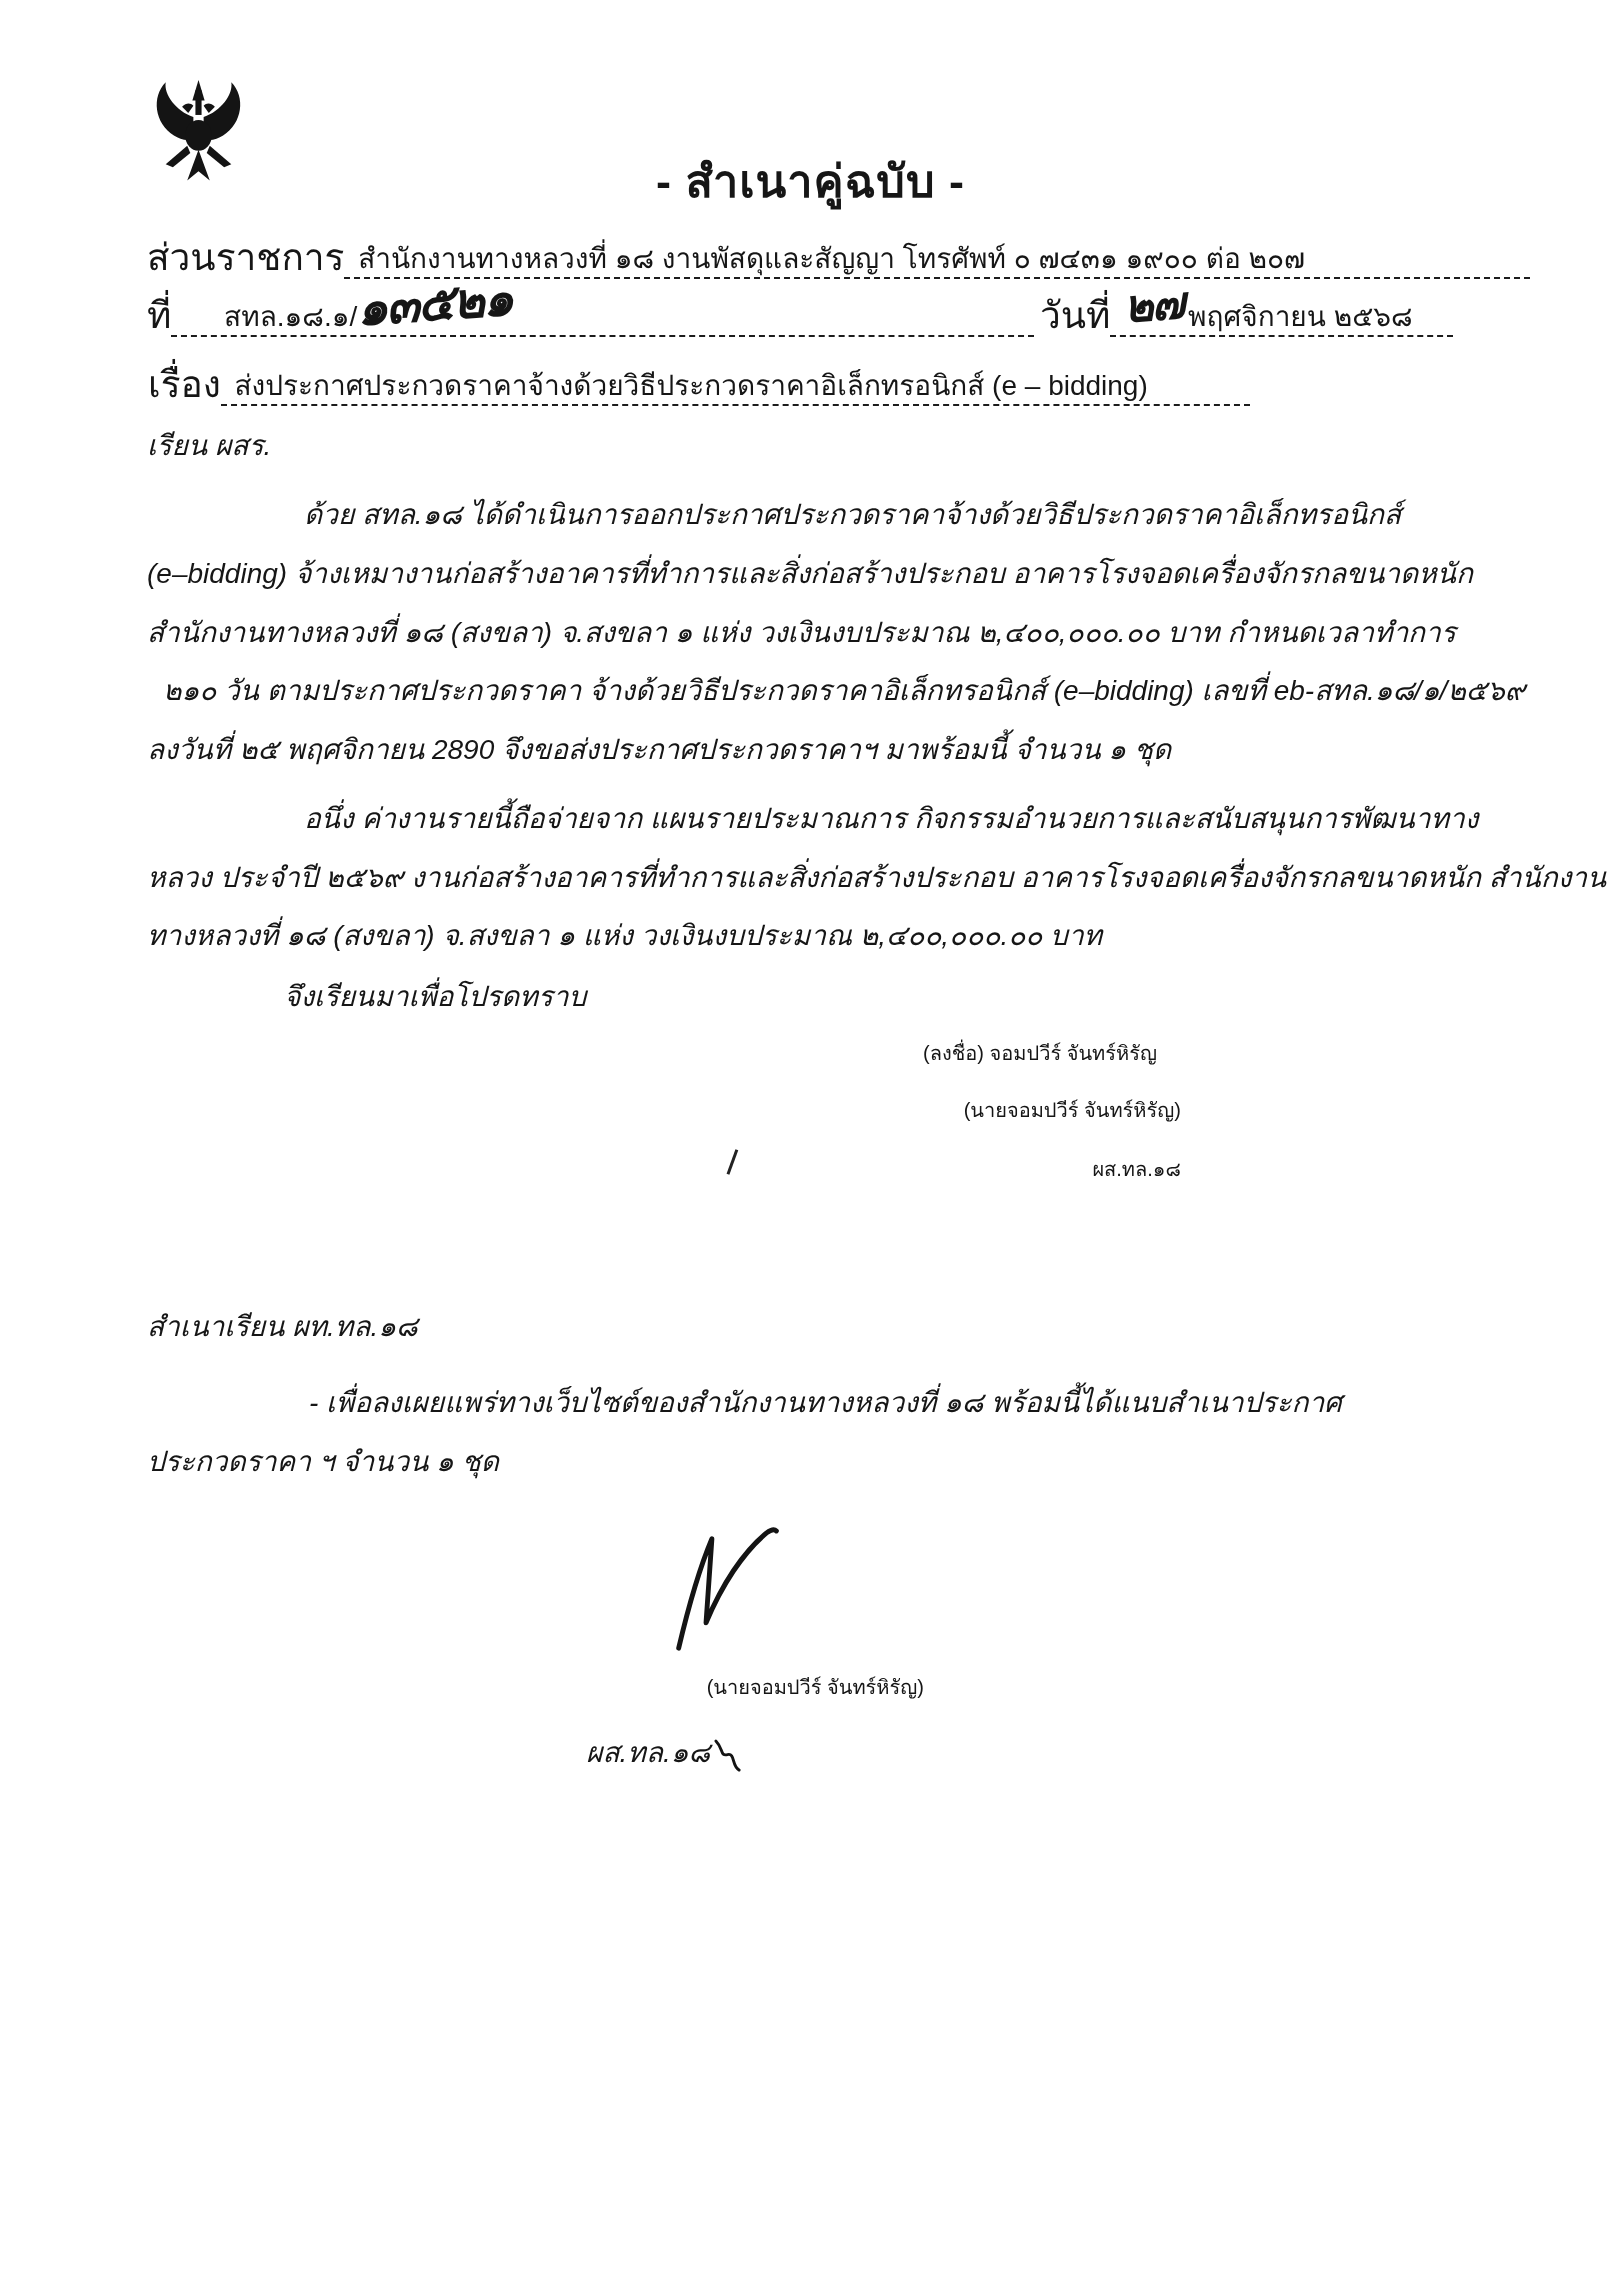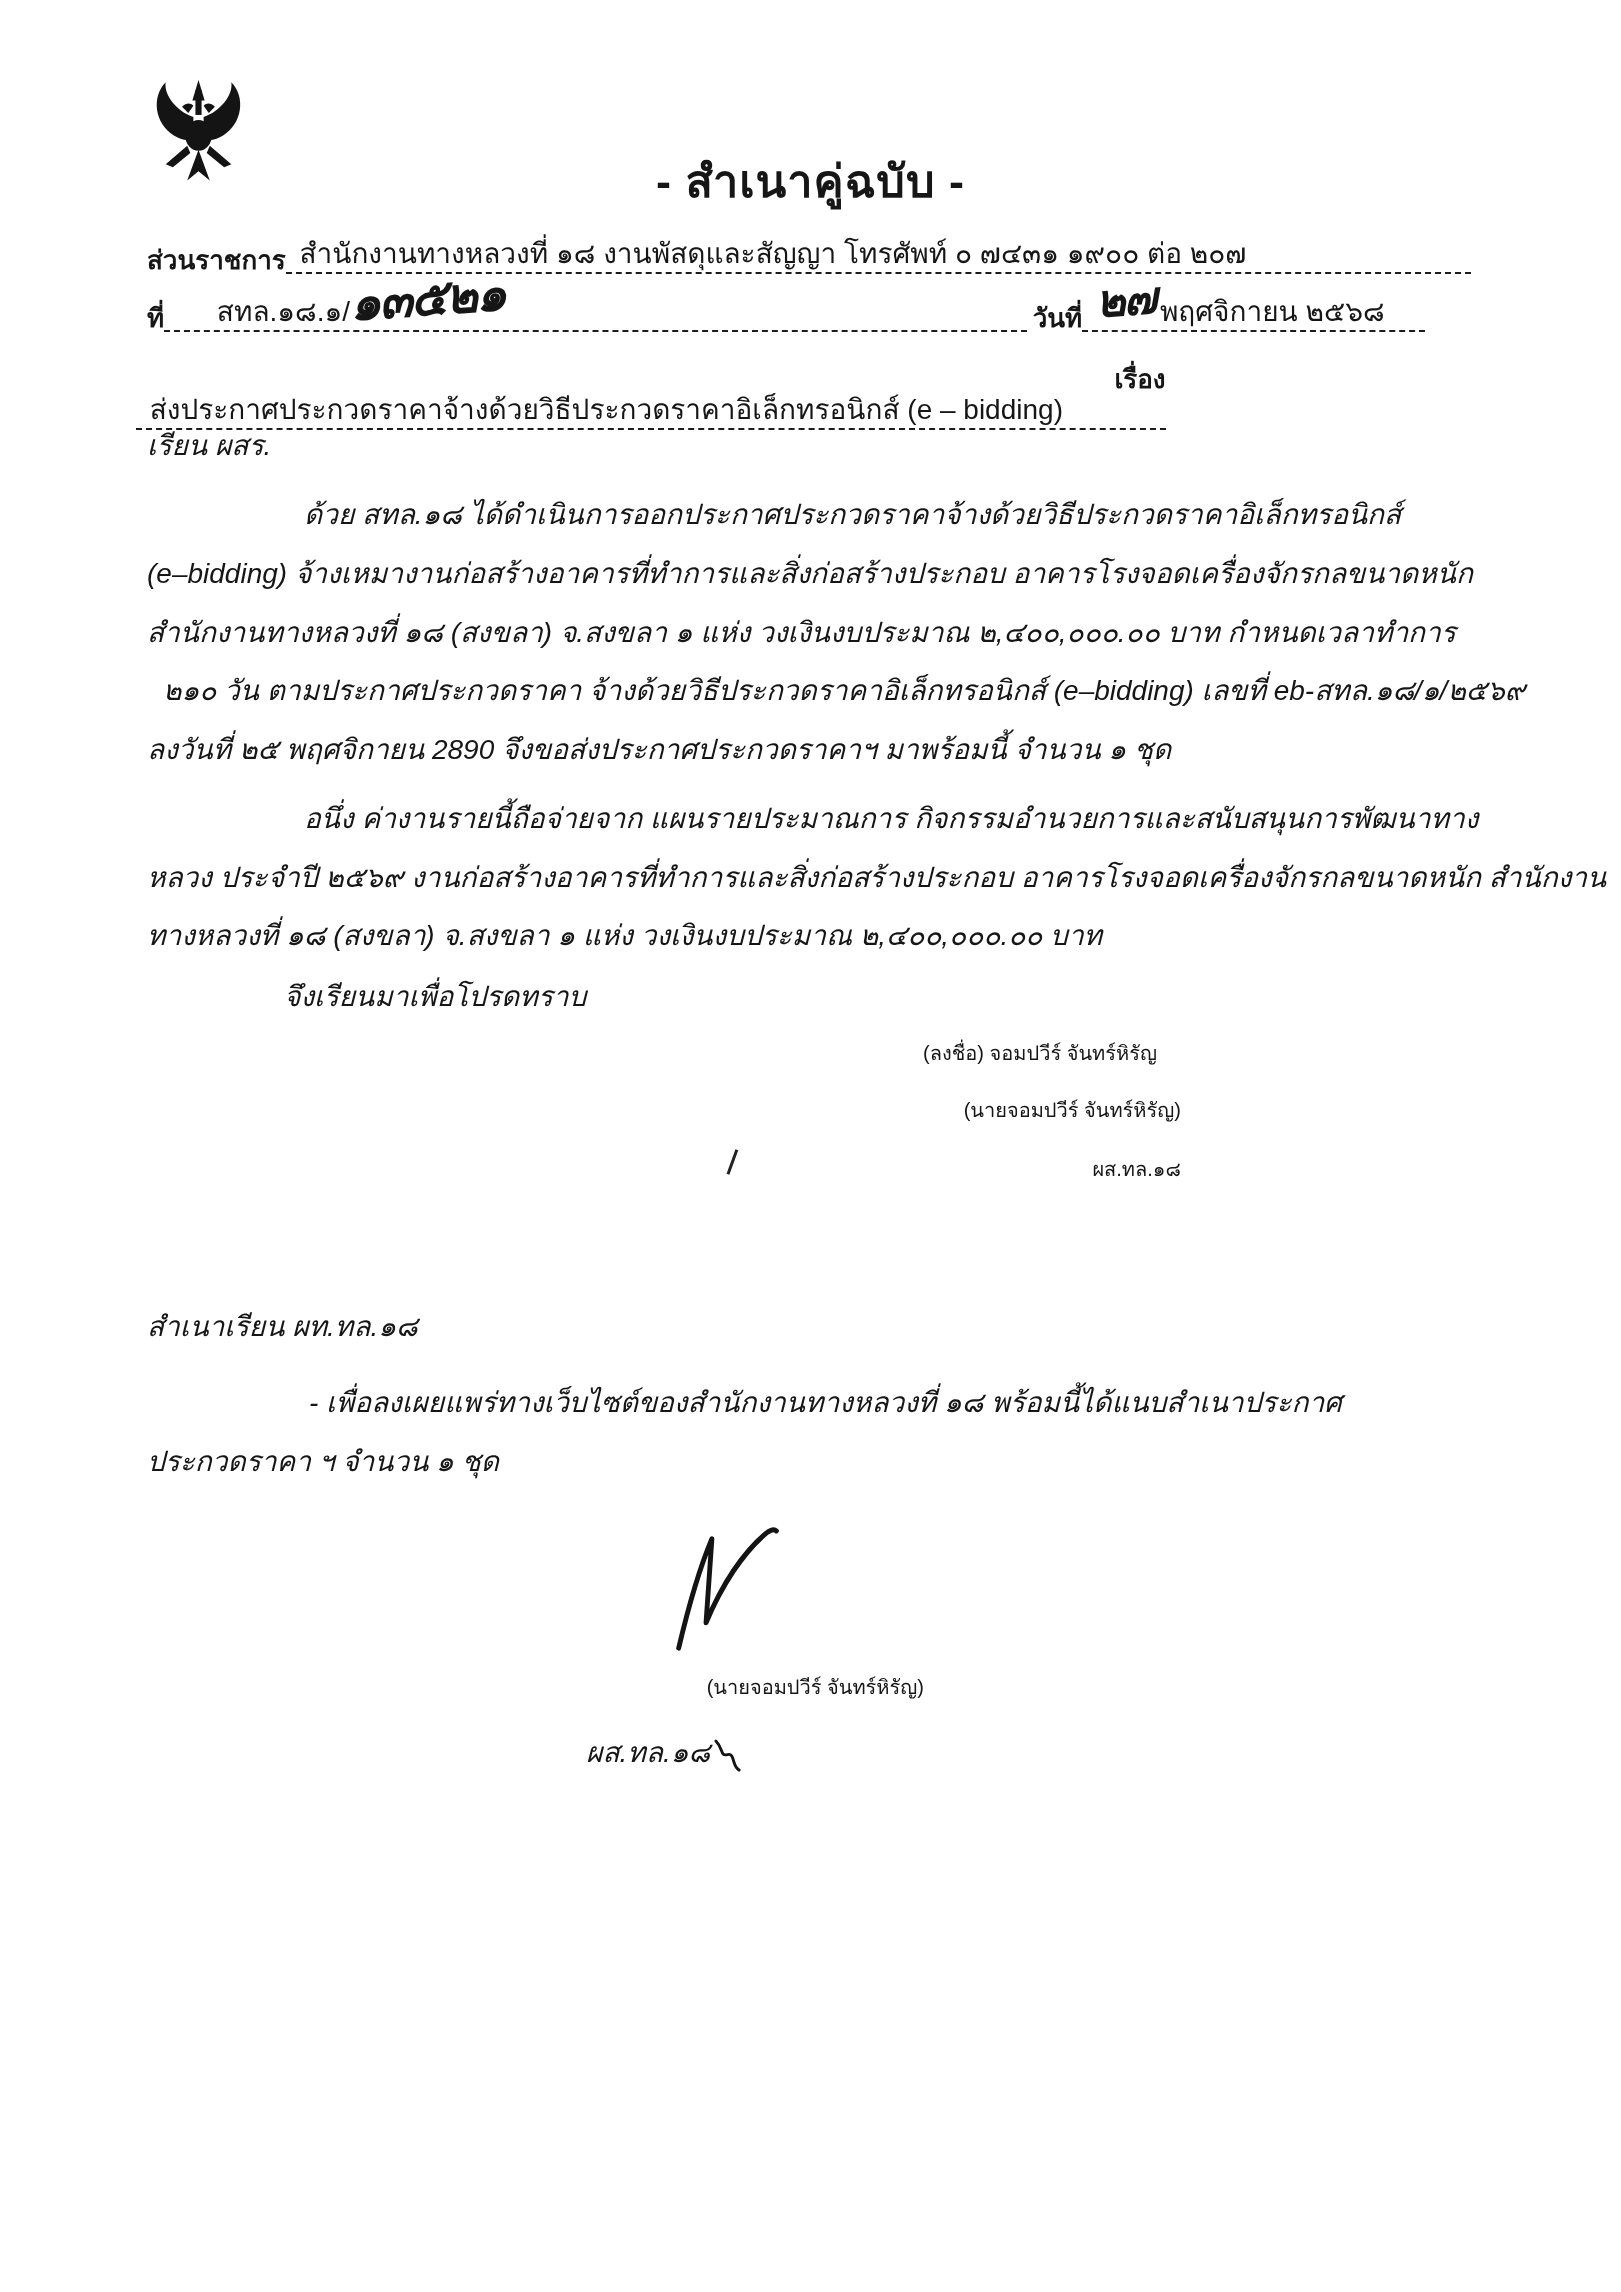--- a/index.html
+++ b/index.html
@@ -15,21 +15,21 @@
   }
   .abs{position:absolute;}
   .title{
     left:0;top:145px;width:1621px;
     text-align:center;
     font-size:45px;font-weight:700;
     letter-spacing:1px;
   }
   .emblem{left:135px;top:76px;width:127px;height:123px;}
   .formrow{display:flex;align-items:flex-end;}
-  .lbl{font-weight:700;font-size:26px;white-space:nowrap;line-height:1.1;}
+  .lbl{font-weight:400;font-size:37px;white-space:nowrap;line-height:1.1;}
   .field{
     border-bottom:2.9px dashed #1c1c1c;
     padding:0 5.9px 2px 13.7px;
     white-space:nowrap;
     position:relative;
   }
   .val{font-size:28px;line-height:1.15;}
   .hand{
     font-size:49px;
     font-style:italic;
@@ -91,21 +91,21 @@
     <span class="field" style="width:843px;">
       <span class="val" style="padding-left:39px;display:inline-block;">สทล.๑๘.๑/</span><span class="hand">๑๓๕๒๑</span>
     </span>
     <span class="lbl" style="margin-left:6px;">วันที่</span>
     <span class="field" style="width:323px;">
       <span class="hand small">๒๗</span>
       <span class="val">พฤศจิกายน ๒๕๖๘</span>
     </span>
   </div>
 
-  <div class="abs formrow" style="left:136px;top:365px;flex-direction:column;">
+  <div class="abs formrow" style="left:148px;top:365px;">
     <span class="lbl">เรื่อง</span>
     <span class="field" style="width:1010px;">
       <span class="val">ส่งประกาศประกวดราคาจ้างด้วยวิธีประกวดราคาอิเล็กทรอนิกส์ (e – bidding)</span>
     </span>
   </div>
 
   <div class="abs bodyline" style="top:429px;">เรียน   ผสร.</div>
 
   <div class="abs bodyline indent" style="top:498px;">ด้วย  สทล.๑๘  ได้ดำเนินการออกประกาศประกวดราคาจ้างด้วยวิธีประกวดราคาอิเล็กทรอนิกส์</div>
   <div class="abs bodyline" style="top:557px;">(e–bidding) จ้างเหมางานก่อสร้างอาคารที่ทำการและสิ่งก่อสร้างประกอบ อาคารโรงจอดเครื่องจักรกลขนาดหนัก</div>

